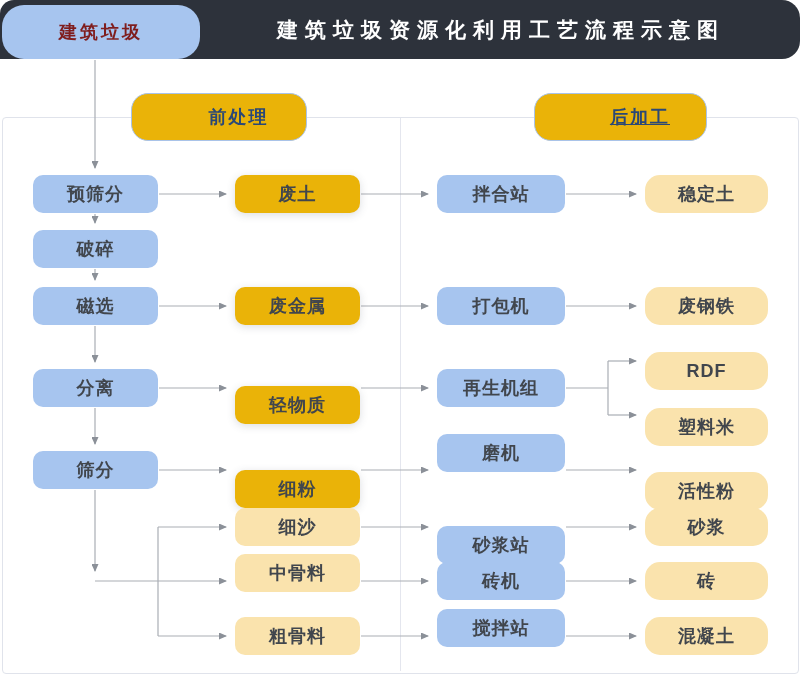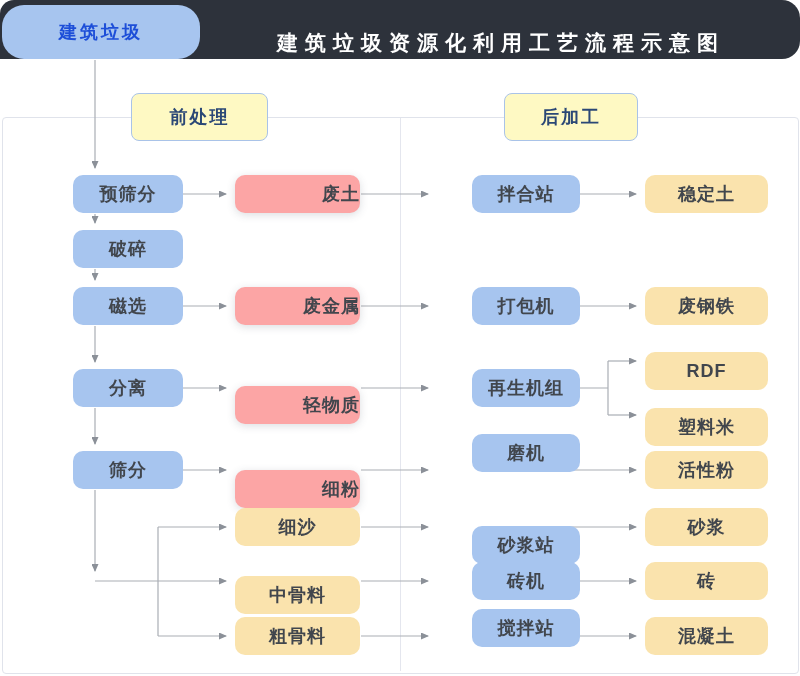--- a/index.html
+++ b/index.html
@@ -13,54 +13,53 @@
     font-family:"Liberation Sans","DejaVu Sans",sans-serif;overflow:hidden;
   }
   .header{
     position:absolute;left:0;top:0;width:800px;height:59px;
     background:var(--header-bg);border-radius:14px 18px 18px 0;
   }
   .header-title{
     position:absolute;left:210px;right:8px;top:0;height:48px;line-height:59px;
     text-align:center;color:#ffffff;font-size:21px;font-weight:bold;letter-spacing:7px;
     white-space:nowrap;
-    margin-top:13px;
   }
   .tab{
     position:absolute;left:2px;top:5px;width:198px;height:54px;line-height:54px;
     background:var(--node-blue);border-radius:22px;text-align:center;
-    color:#1d4ed8;font-size:18px;font-weight:bold;letter-spacing:3px;z-index:4;
+    color:#7f1d1d;font-size:18px;font-weight:bold;letter-spacing:3px;z-index:4;
   }
   .panel{
     position:absolute;left:2px;top:117px;width:795px;height:555px;
     border:1px solid var(--panel-border);border-radius:4px;background:transparent;z-index:1;
   }
   .divider{
     position:absolute;left:400px;top:118px;width:1px;height:553px;
     background:#e4e6ee;z-index:1;
   }
   .section{
-    position:absolute;height:46px;line-height:46px;background:#fef9c3;
-    border:1px solid var(--section-border);border-radius:8px;text-align:center;
-    color:var(--section-text);font-size:18px;font-weight:bold;letter-spacing:2px;z-index:5;
+    position:absolute;height:46px;line-height:46px;background:#eab308;
+    border:1px solid var(--section-border);border-radius:17px;text-align:center;
+    color:var(--section-text);font-size:18px;font-weight:bold;letter-spacing:2px;z-index:5;padding-left:39px;
   }
   .section.pre{left:131px;top:93px;width:135px;}
-  .section.post{left:504px;top:93px;width:132px;}
+  .section.post{left:534px;top:93px;width:132px;text-decoration:underline;}
   .node{
     position:absolute;height:38px;line-height:38px;text-align:center;
     border-radius:10px;font-size:18px;font-weight:600;letter-spacing:1px;
     color:var(--node-text);z-index:3;white-space:nowrap;
   }
   .node.blue{background:var(--node-blue);}
   .node.yellow{background:var(--node-yellow);}
-  .node.white{background:#fca5a5;box-shadow:0 2px 8px rgba(60,70,90,0.18);text-align:right;}
-  .c1{left:33px;width:110px;margin-left:40px;}
+  .node.white{background:#eab308;box-shadow:0 2px 8px rgba(60,70,90,0.18);}
+  .c1{left:33px;width:125px;}
   .c2{left:235px;width:125px;}
-  .c3{left:437px;width:108px;margin-left:35px;}
-  .c4{left:645px;width:123px;}
+  .c3{left:437px;width:128px;}
+  .c4{left:645px;width:123px;border-radius:15px;}
   svg.wires{position:absolute;left:0;top:0;z-index:2;pointer-events:none;}
 </style>
 </head>
 <body>
 
 <div class="header">
   <div class="header-title">建筑垃圾资源化利用工艺流程示意图</div>
 </div>
 <div class="tab">建筑垃圾</div>
 
@@ -121,31 +120,31 @@
 <div class="node blue c1" style="top:230px">破碎</div>
 <div class="node blue c1" style="top:287px">磁选</div>
 <div class="node blue c1" style="top:369px">分离</div>
 <div class="node blue c1" style="top:451px">筛分</div>
 
 <div class="node white c2" style="top:175px">废土</div>
 <div class="node white c2" style="top:287px">废金属</div>
 <div class="node white c2" style="top:386px">轻物质</div>
 <div class="node white c2" style="top:470px">细粉</div>
 <div class="node yellow c2" style="top:508px">细沙</div>
-<div class="node yellow c2" style="top:576px">中骨料</div>
+<div class="node yellow c2" style="top:554px">中骨料</div>
 <div class="node yellow c2" style="top:617px">粗骨料</div>
 
 <div class="node blue c3" style="top:175px">拌合站</div>
 <div class="node blue c3" style="top:287px">打包机</div>
 <div class="node blue c3" style="top:369px">再生机组</div>
 <div class="node blue c3" style="top:434px">磨机</div>
 <div class="node blue c3" style="top:526px">砂浆站</div>
 <div class="node blue c3" style="top:562px">砖机</div>
 <div class="node blue c3" style="top:609px">搅拌站</div>
 
 <div class="node yellow c4" style="top:175px">稳定土</div>
 <div class="node yellow c4" style="top:287px">废钢铁</div>
 <div class="node yellow c4" style="top:352px">RDF</div>
 <div class="node yellow c4" style="top:408px">塑料米</div>
-<div class="node yellow c4" style="top:451px">活性粉</div>
+<div class="node yellow c4" style="top:472px">活性粉</div>
 <div class="node yellow c4" style="top:508px">砂浆</div>
 <div class="node yellow c4" style="top:562px">砖</div>
 <div class="node yellow c4" style="top:617px">混凝土</div>
 
 </body></html>

